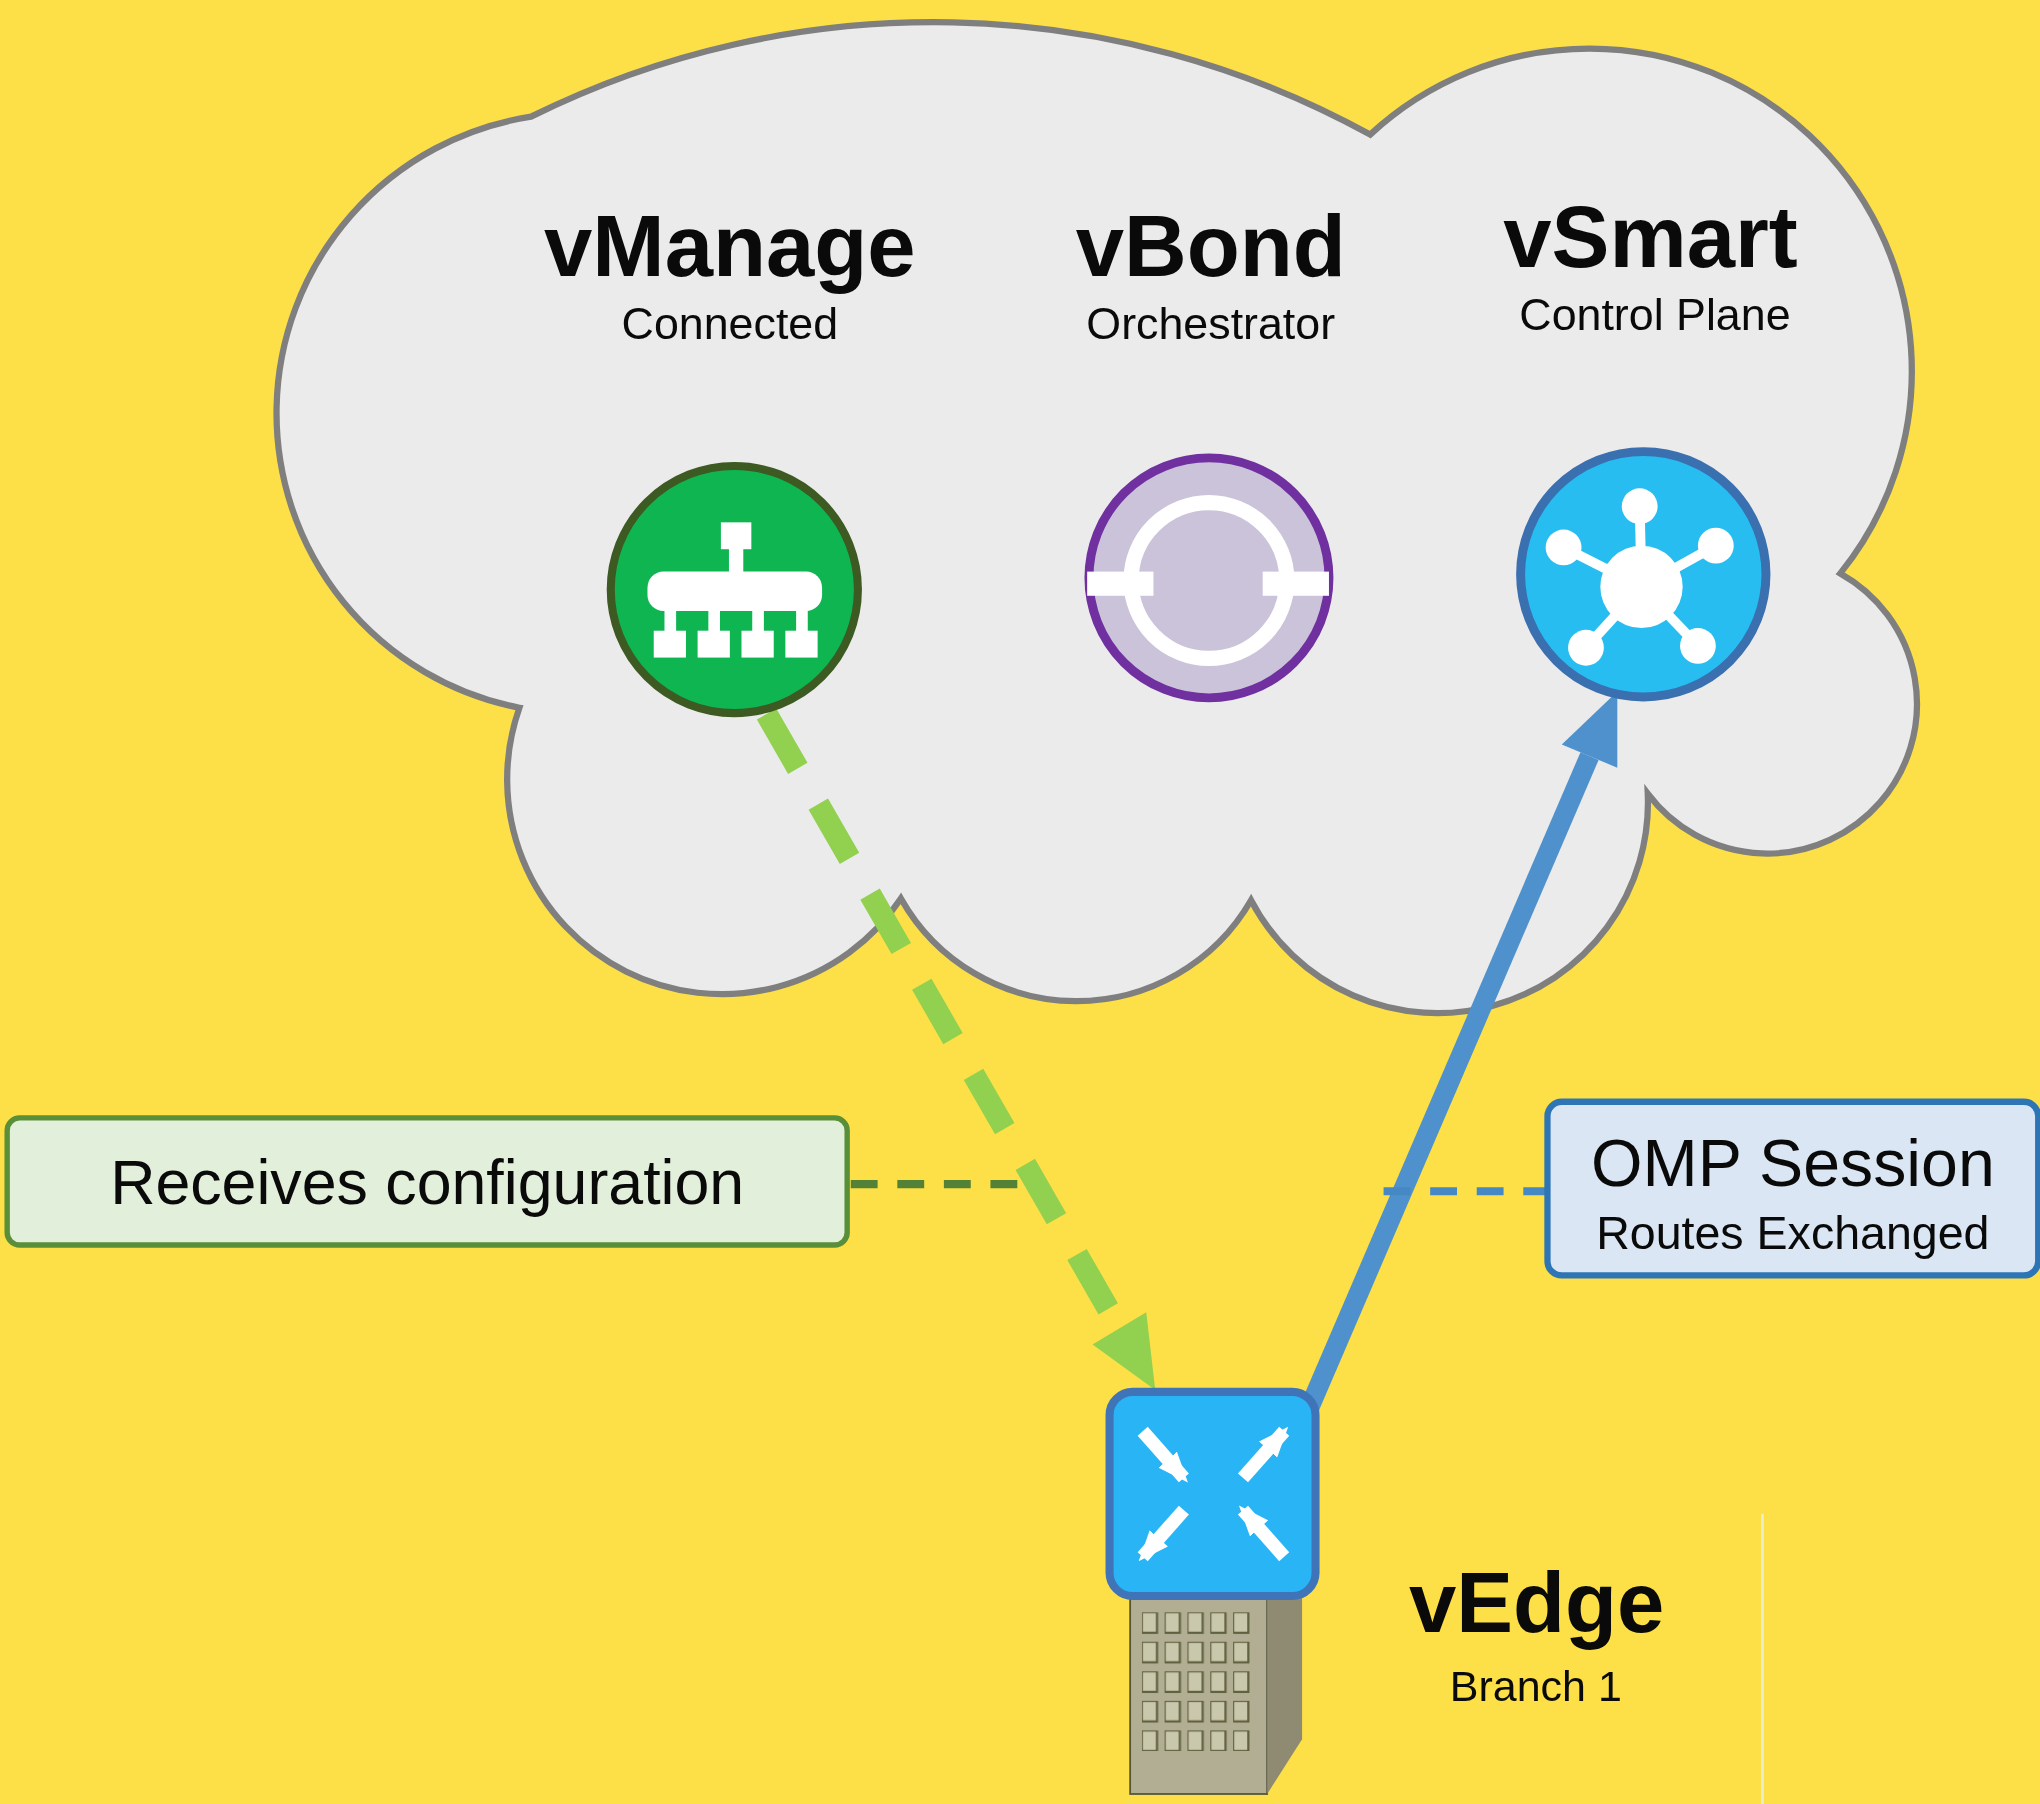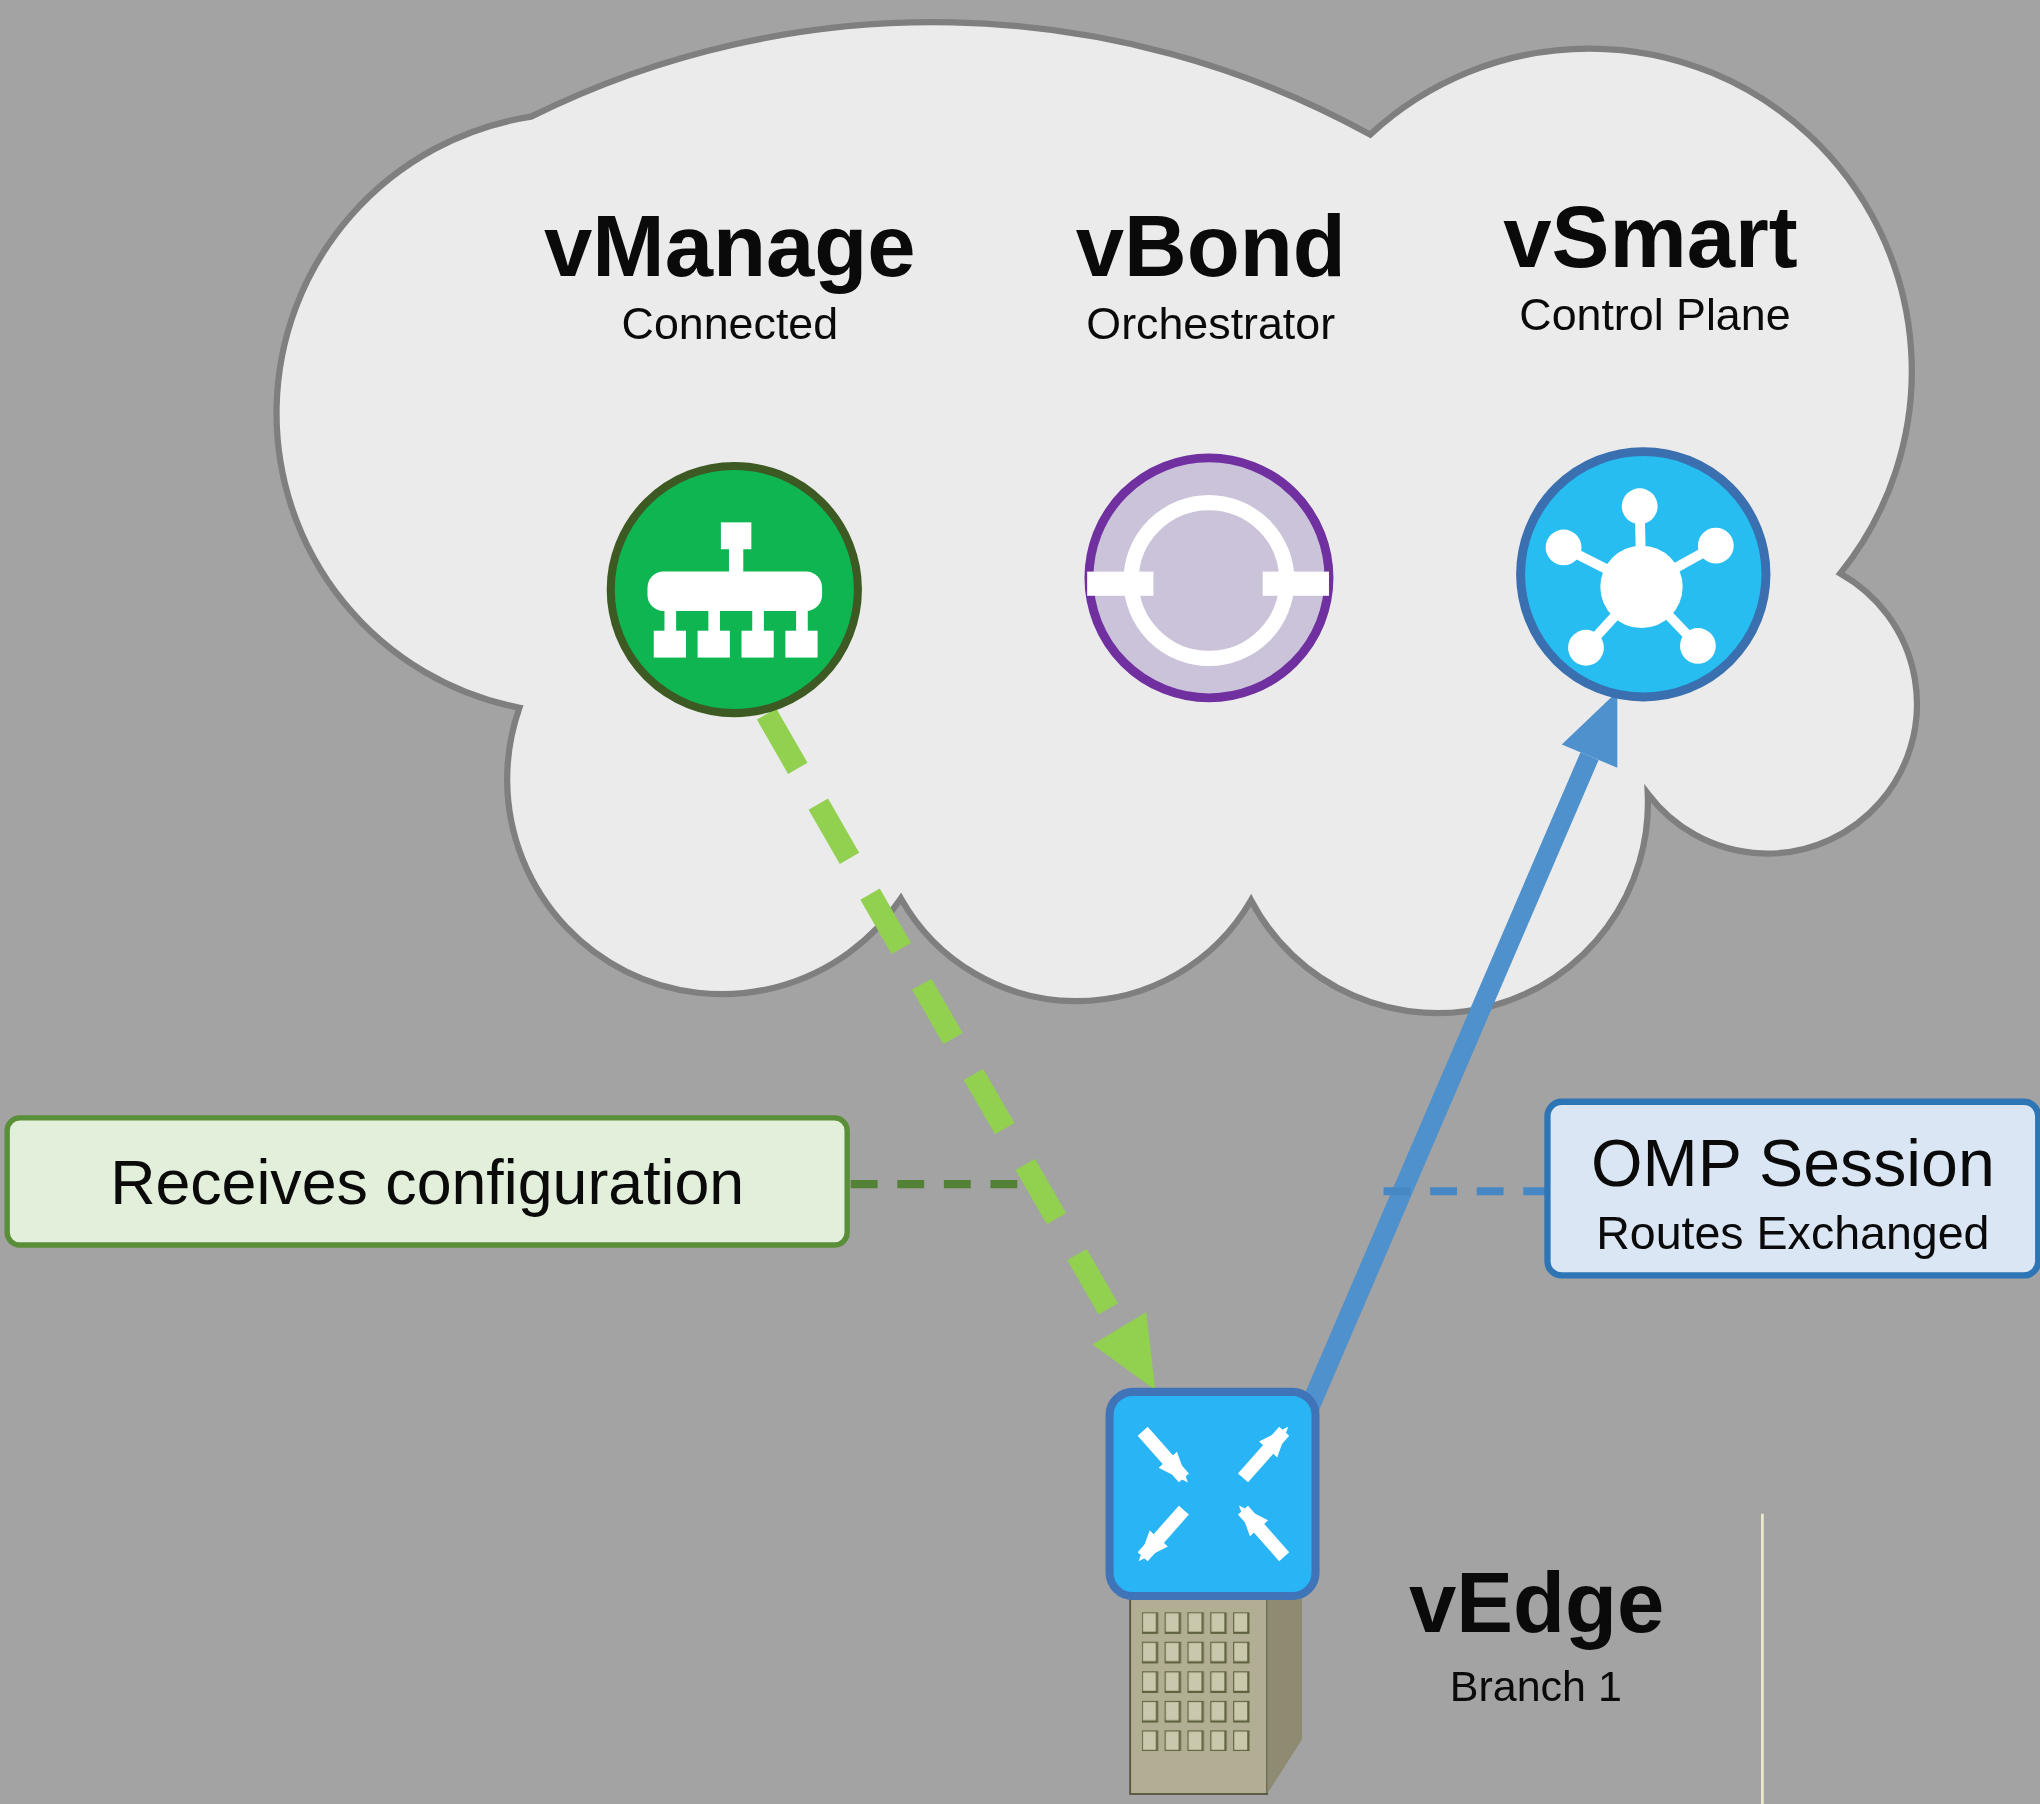--- a/index.html
+++ b/index.html
@@ -1,16 +1,16 @@
 <!DOCTYPE html>
 <html style="font-size:14.3px"><head>
 <meta charset="utf-8">
 <style>
   html,body{margin:0;padding:0;background:#ffffff;}
-  .stage{position:relative;width:2040px;height:1805px;background:#a3a3a3;overflow:hidden;}
+  .stage{position:relative;width:2040px;height:1805px;background:#fde047;overflow:hidden;}
   svg text{font-family:"Liberation Sans","DejaVu Sans",sans-serif;fill:#0a0a0a;}
   .t-title{font-size:97px;font-weight:700;text-anchor:middle;}
   .t-sub{font-size:50px;font-weight:400;text-anchor:middle;}
   .t-edge-title{font-size:95px;font-weight:700;text-anchor:middle;}
   .t-edge-sub{font-size:48px;font-weight:400;text-anchor:middle;}
   .t-callout{font-size:70px;font-weight:400;text-anchor:middle;}
   .t-omp1{font-size:74px;font-weight:400;text-anchor:middle;}
   .t-omp2{font-size:52px;font-weight:400;text-anchor:middle;}
 </style>
 </head>

